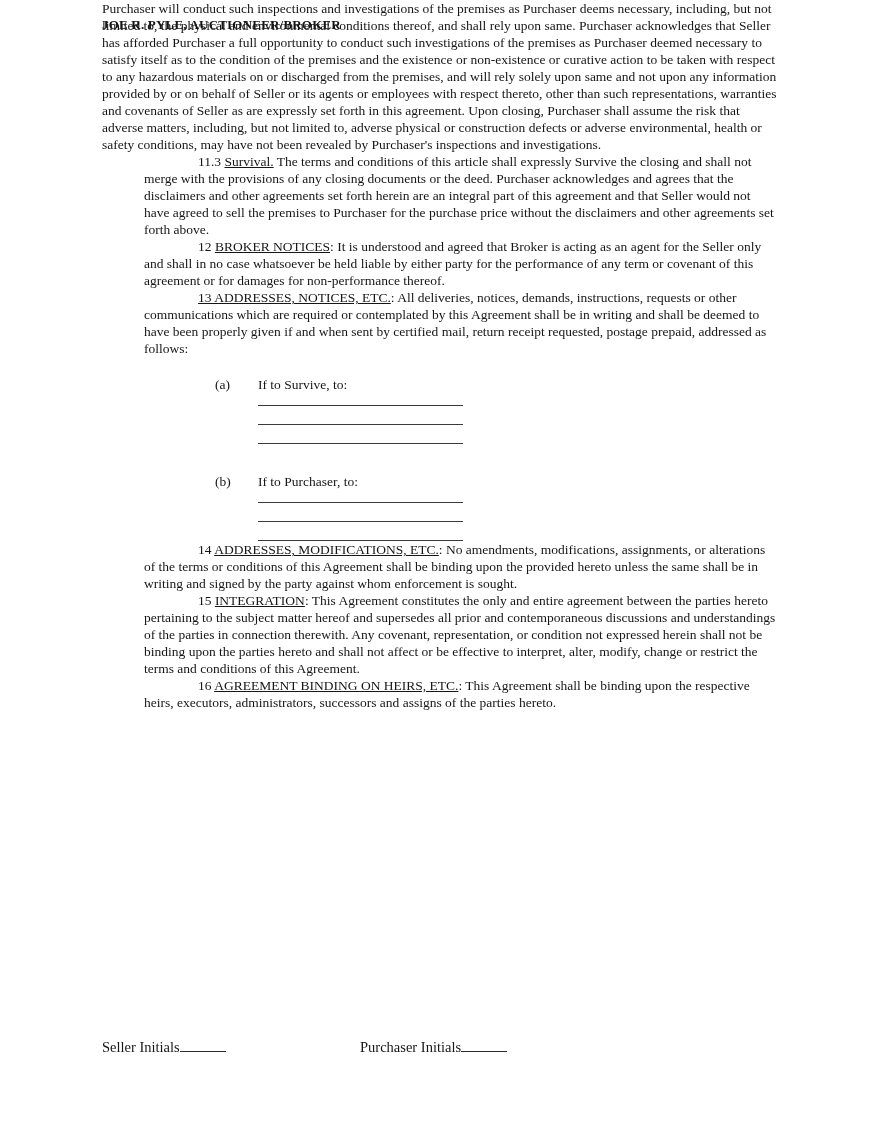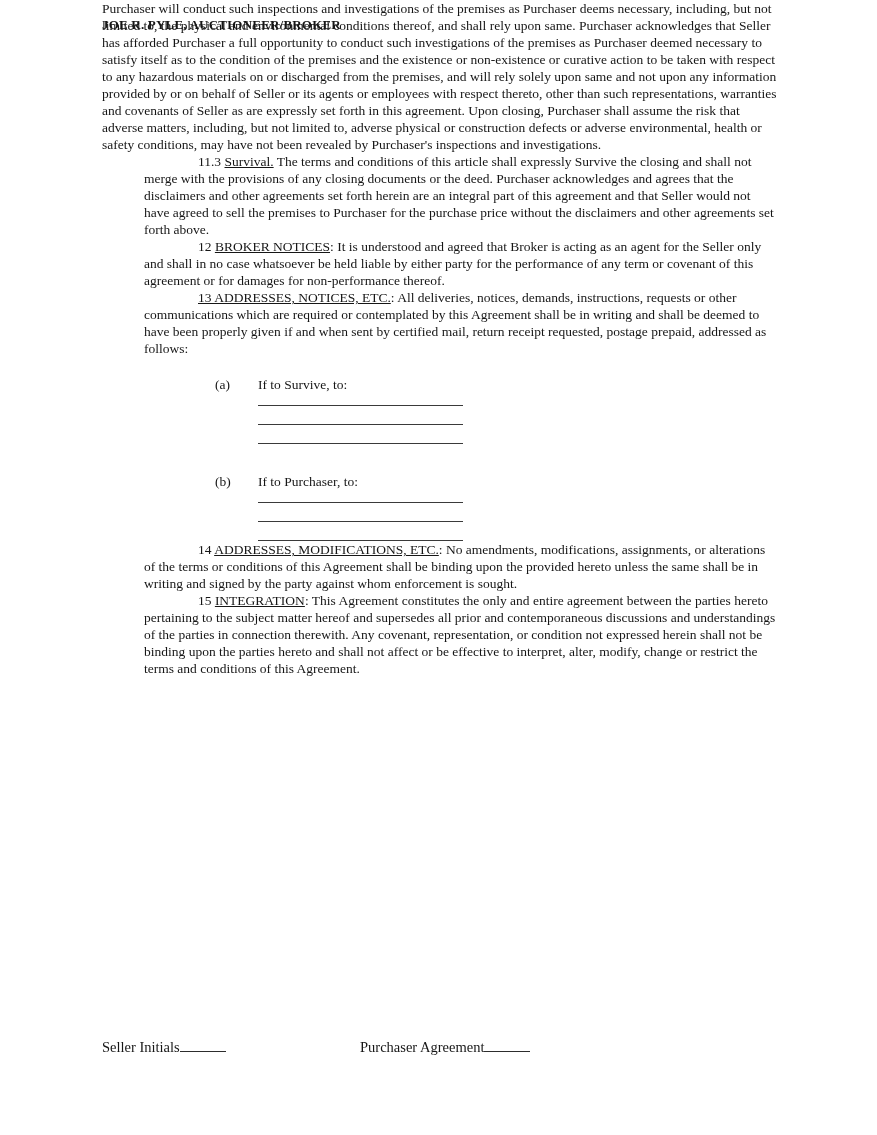--- a/index.html
+++ b/index.html
@@ -117,21 +117,22 @@
       </div>
       <div class="blank-line first"></div>
       <div class="blank-line"></div>
       <div class="blank-line"></div>
     </div>
 
     <p class="para indent mt29"><span>14 </span><span class="u">ADDRESSES, MODIFICATIONS, ETC.</span><span>: No amendments, modifications, assignments, or alterations of the terms or conditions of this Agreement shall be binding upon the provided hereto unless the same shall be in writing and signed by the party against whom enforcement is sought.</span></p>
 
     <p class="para indent mt19"><span>15 </span><span class="u">INTEGRATION</span><span>: This Agreement constitutes the only and entire agreement between the parties hereto pertaining to the subject matter hereof and supersedes all prior and contemporaneous discussions and understandings of the parties in connection therewith. Any covenant, representation, or condition not expressed herein shall not be binding upon the parties hereto and shall not affect or be effective to interpret, alter, modify, change or restrict the terms and conditions of this Agreement.</span></p>
 
+    <p class="para indent mt18"><span>16 </span><span class="u">AGREEMENT BINDING ON HEIRS, ETC.</span><span>: This Agreement shall be binding upon the respective heirs, executors, administrators, successors and assigns of the parties hereto.</span></p>
 
   </div>
 
   <div class="initials-footer">
     <span class="initials-item initials-seller"><span>Seller Initials</span><span class="initials-blank"></span></span>
-    <span class="initials-item initials-purchaser"><span>Purchaser Agreement</span><span class="initials-blank"></span></span>
+    <span class="initials-item initials-purchaser"><span>Purchaser Initials</span><span class="initials-blank"></span></span>
   </div>
 
 </div>
 
 </body></html>

